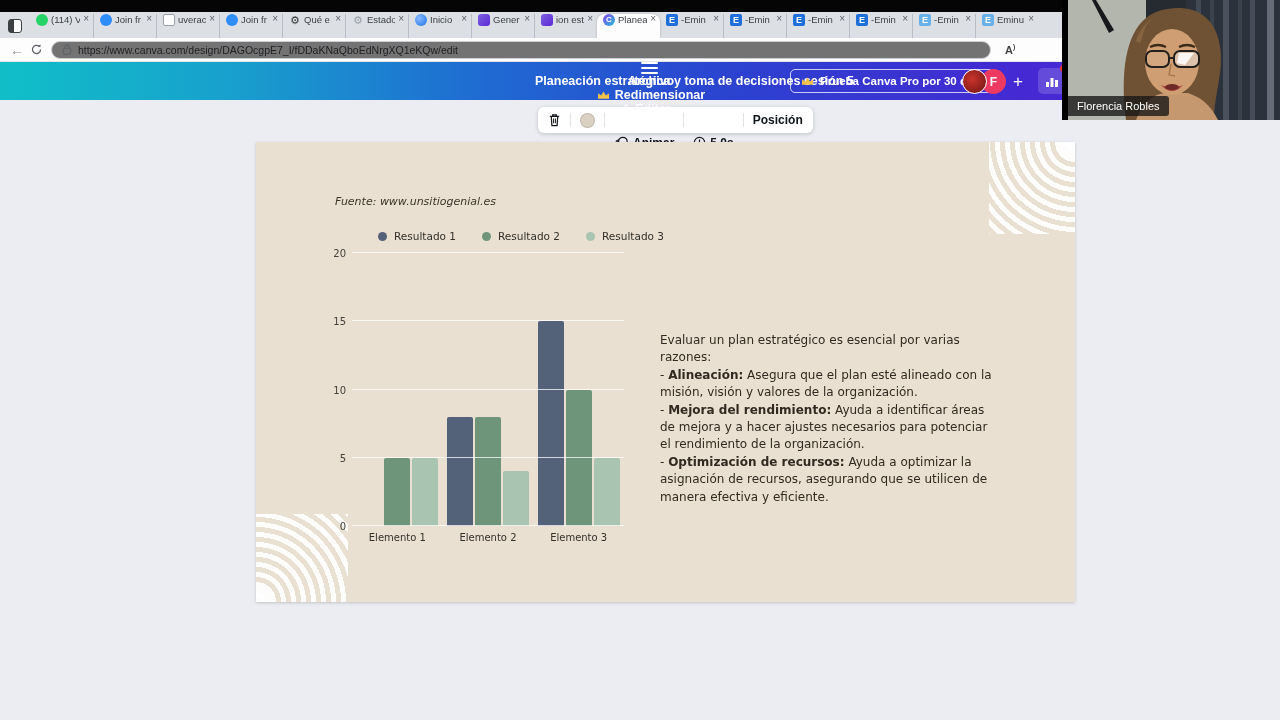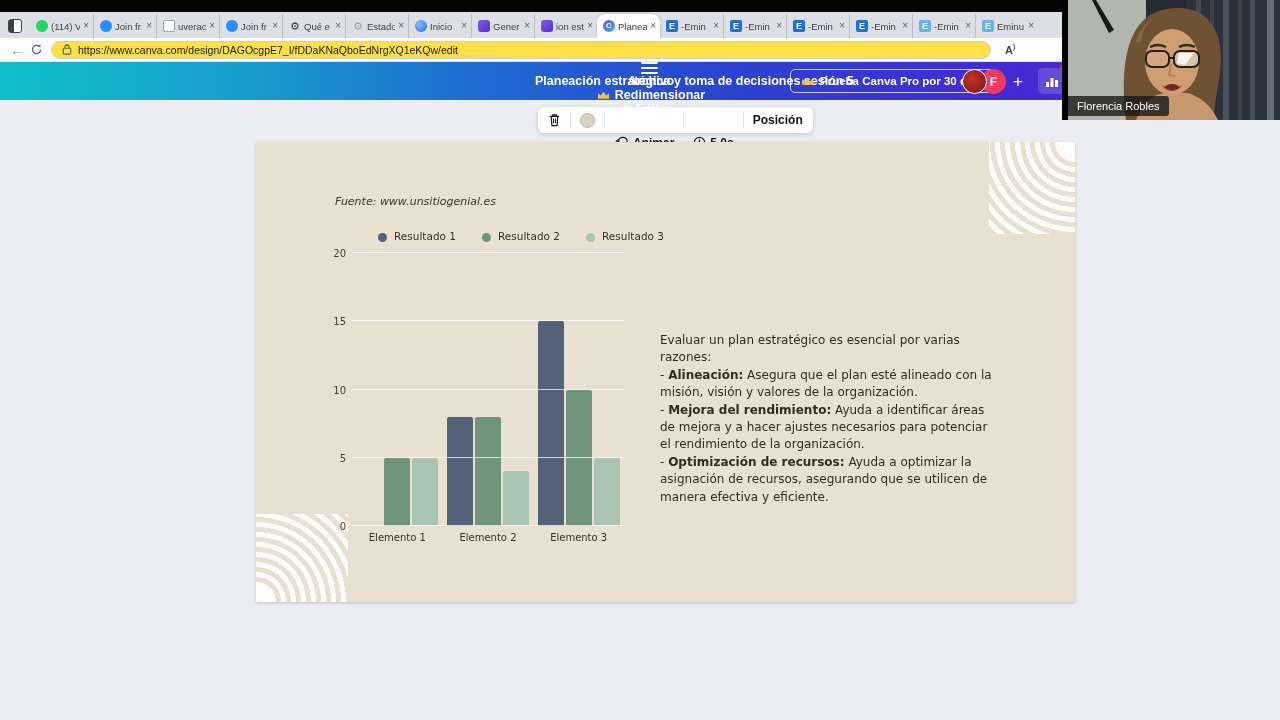--- a/index.html
+++ b/index.html
@@ -7,41 +7,41 @@
   #stage {
     position:relative; width:1280px; height:720px; overflow:hidden;
     background:#ebedf2; font-family:"Liberation Sans","DejaVu Sans",sans-serif;
   }
   
   .top-black { position:absolute; left:0; top:0; width:1280px; height:12px; background:#050505; }
   
   .tabstrip { position:absolute; left:0; top:12px; width:1062px; height:26px; background:#dce0e5; display:flex; align-items:flex-end; overflow:hidden; }
   .tab-search { width:14px; height:14px; border:1.5px solid #3c4043; border-radius:3px; margin:0 8px 5px 8px; position:relative; background:#fff; }
   .tab-search::after{ content:""; position:absolute; left:0; top:0; width:5px; height:100%; background:#3c4043; }
-  .tab { position:relative; width:63px; height:24px; display:flex; align-items:center; gap:3px; padding:0 4px 0 6px; flex:0 0 auto; border-left:1px solid #b9bec6; }
+  .tab { position:relative; width:63px; height:24px; display:flex; align-items:flex-start; gap:3px; padding:0 4px 0 6px; flex:0 0 auto; border-left:1px solid #b9bec6; }
   .tab:first-of-type { border-left:none; }
   .tab.active { background:#fdfdfe; border-radius:8px 8px 0 0; border-left:none; box-shadow:0 0 3px rgba(0,0,0,.2); }
   .tab.active + .tab { border-left:none; }
   .tlabel { font-size:9.5px; color:#3c4043; white-space:nowrap; overflow:hidden; flex:1 1 auto; }
   .tclose { font-size:10px; color:#5f6368; flex:0 0 auto; line-height:1; }
   .ticon { width:12px; height:12px; flex:0 0 auto; display:inline-flex; align-items:center; justify-content:center; font-size:8px; line-height:1; }
   .ticon.whatsapp { background:#25d366; border-radius:50%; }
   .ticon.zoom { background:#2d8cff; border-radius:50%; }
   .ticon.document { background:#fff; border:1px solid #9aa0a6; border-radius:2px; }
   .ticon.gear-dark { color:#333; font-size:11px; }
   .ticon.gear-gray { color:#9aa0a6; font-size:11px; }
   .ticon.globe-blue { background:radial-gradient(circle at 35% 35%, #8ab8ff, #1a73e8); border-radius:50%; }
   .ticon.app-purple { background:linear-gradient(135deg,#7d5fe0,#5b2bd6); border-radius:3px; }
   .ticon.canva { background:linear-gradient(135deg,#8a3ff0,#22c3d6); border-radius:50%; color:#fff; font-weight:bold; font-size:8px; }
   .ticon.eminus { background:#1e6fd9; border-radius:2px; color:#fff; font-weight:bold; font-size:9px; }
   .ticon.eminus-light { background:#6ab0e8; border-radius:2px; color:#fff; font-weight:bold; font-size:9px; }
   
   .navbar { position:absolute; left:0; top:38px; width:1062px; height:24px; background:#fdfdfe; border-bottom:1px solid #e3e5e8; display:flex; align-items:center; }
   .nav-arrow { font-size:14px; color:#8a8d91; margin:0 6px 0 10px; }
-  .addr-pill { height:18px; flex:0 0 auto; width:940px; border:1px solid #ccd0d5; border-radius:10px; display:flex; align-items:center; padding:0 10px; gap:6px; background:#fde047; }
+  .addr-pill { height:18px; flex:0 0 auto; width:940px; border:1px solid #ccd0d5; border-radius:10px; display:flex; align-items:center; padding:0 10px; gap:6px; background:#737373; }
   .url-text { font-size:10.5px; color:#202124; white-space:nowrap; overflow:hidden; }
   .read-aloud { margin-left:14px; font-size:11px; color:#444; font-weight:bold; }
   .read-aloud sup { font-size:7px; }
   
   .cheader { position:absolute; left:0; top:62px; width:1280px; height:38px;
     background:linear-gradient(90deg,#10bfc8 0%,#18a0cd 18%,#1f6ad2 38%,#2c41d0 58%,#4529d3 80%,#5e2cd6 100%);
     display:flex; align-items:center; color:#fff; font-size:12.5px; font-weight:bold;flex-direction:column; }
   .cheader .item { display:flex; align-items:center; gap:5px; margin-left:22px; white-space:nowrap; }
   .hamb { width:17px; display:flex; flex-direction:column; gap:3px; margin-left:18px; }
   .hamb span { height:2px; background:#fff; border-radius:1px; }
@@ -63,21 +63,21 @@
   
   .slide { position:absolute; left:256px; top:142px; width:819px; height:460px; background:#e9e0d1; box-shadow:0 1px 3px rgba(0,0,0,.18); }
   .deco-tr { position:absolute; right:0; top:0; width:86px; height:92px;
     background: radial-gradient(circle at 100% 0, rgba(255,255,255,.95) 0 15px, transparent 15px),
       repeating-radial-gradient(circle at 100% 0, transparent 0 5px, rgba(255,255,255,.92) 5px 10px); }
   .deco-bl { position:absolute; left:0; bottom:0; width:92px; height:88px;
     background: radial-gradient(circle at 0 100%, rgba(255,255,255,.95) 0 15px, transparent 15px),
       repeating-radial-gradient(circle at 0 100%, transparent 0 5px, rgba(255,255,255,.92) 5px 10px); }
   .fuente { position:absolute; left:79px; top:53px; font-style:italic; font-size:11px; color:#3b342a; font-family:"DejaVu Sans",sans-serif; }
   .legend { position:absolute; left:122px; top:88px; display:flex; gap:26px; }
-  .legend-item { display:flex; align-items:flex-end; gap:7px; font-size:10.5px; color:#33302a; font-family:"DejaVu Sans",sans-serif; }
+  .legend-item { display:flex; align-items:center; gap:7px; font-size:10.5px; color:#33302a; font-family:"DejaVu Sans",sans-serif; }
   .legend-dot { width:9px; height:9px; border-radius:50%; }
   .plot { position:absolute; left:96px; top:111px; width:272px; height:273px; }
   .gridline { position:absolute; left:0; width:100%; height:1px; background:rgba(255,255,255,.75); }
   .ytick { position:absolute; left:-34px; width:28px; text-align:right; font-size:10px; color:#44403a; font-family:"DejaVu Sans",sans-serif; }
   .groups { position:absolute; left:0; top:0; width:100%; height:100%; display:flex; }
   .bar-group { flex:1 1 0; display:flex; align-items:flex-end; justify-content:center; gap:2px; height:100%; }
   .bar { width:26px; border-radius:2px 2px 0 0; }
   .xlabels { position:absolute; left:96px; top:390px; width:272px; display:flex; }
   .xlabels span { flex:1 1 0; text-align:center; font-size:10px; color:#33302a; font-family:"DejaVu Sans",sans-serif; }
   .slide-title { position:absolute; left:420px; top:113px; width:350px; font-family:"Liberation Serif","DejaVu Serif",serif; font-size:24px; line-height:31px; color:#231d14; letter-spacing:.3px; }

